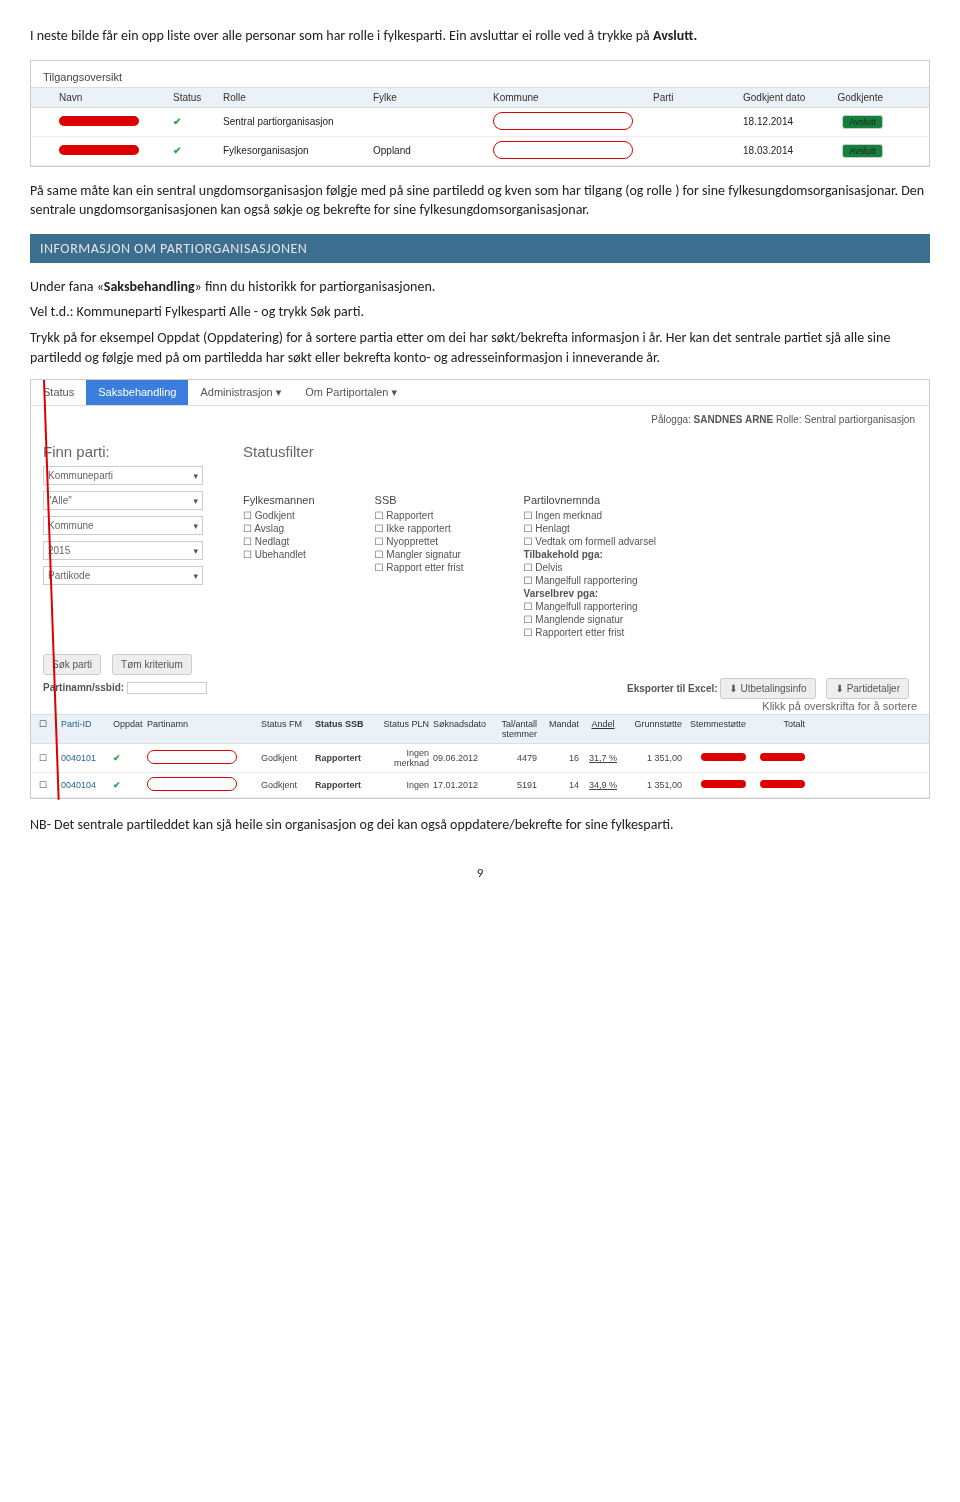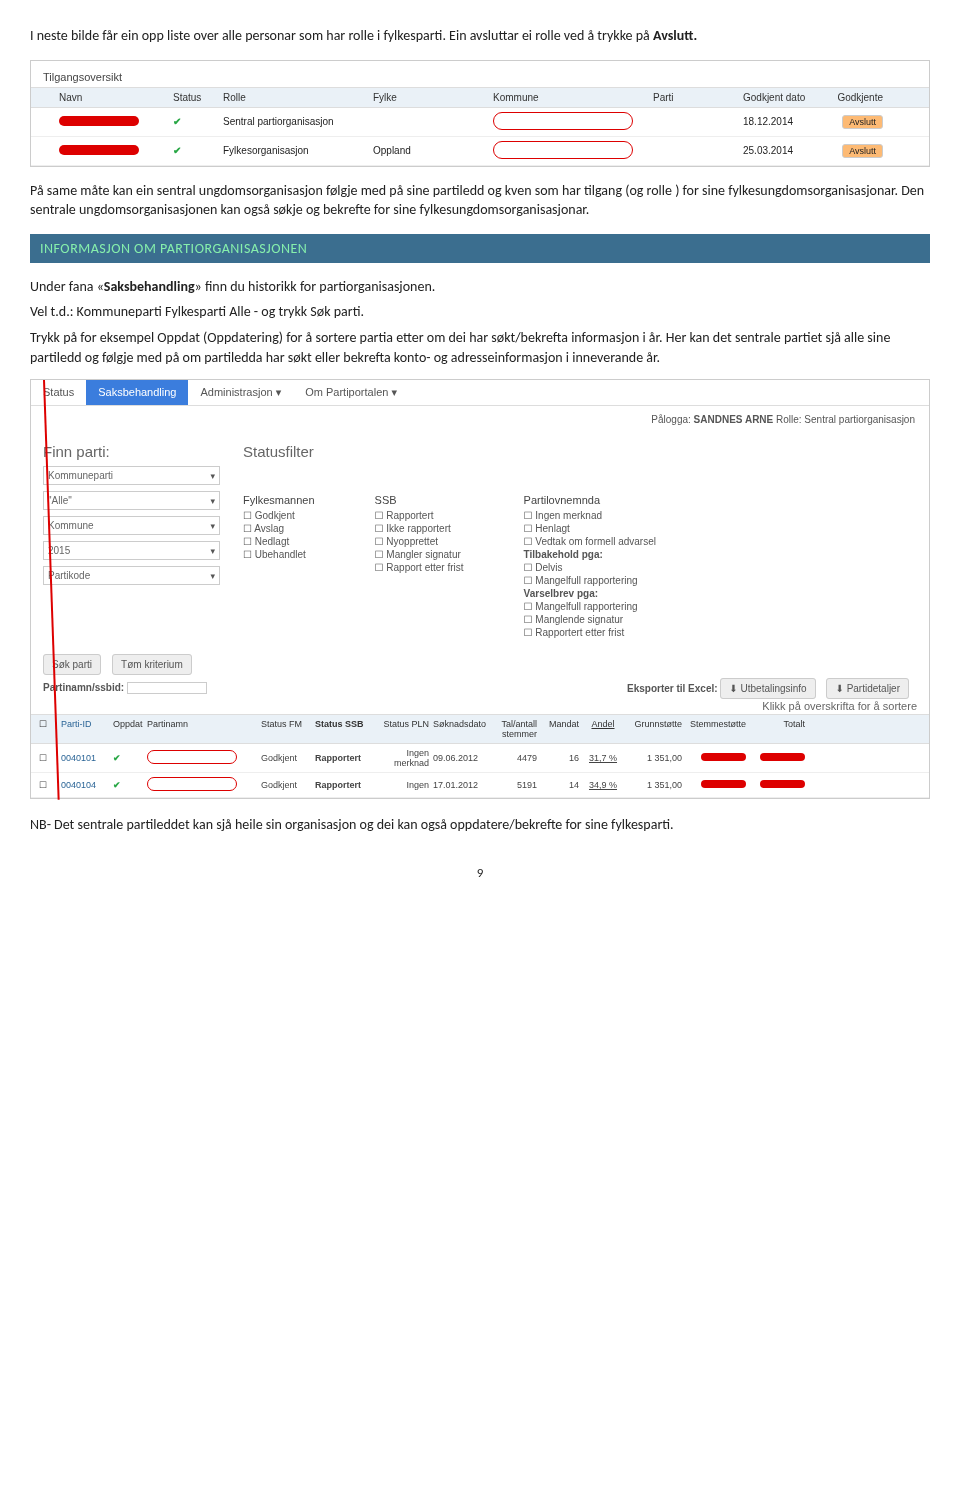--- a/index.html
+++ b/index.html
@@ -15,35 +15,35 @@
   .c-status { width: 50px; }
   .c-rolle { width: 150px; }
   .c-fylke { width: 120px; }
   .c-kommune { width: 160px; }
   .c-parti { width: 90px; }
   .c-dato { width: 80px; }
   .c-godkj { width: 60px; text-align: right; }
   .redact { display:inline-block; width: 80px; height: 10px; background: #d00; border-radius: 5px; }
   .oval { display:inline-block; width: 140px; height: 18px; border: 1.5px solid #d00; border-radius: 10px; }
   .check { color: #28a745; font-weight: bold; }
-  .btn-sm { display:inline-block; background: #fdba74; border: 1px solid #ccc; border-radius: 3px; padding: 1px 6px; font-size: 9px; cursor: pointer; }
-  
-  .section-bar { background: #3b6e8f; color: #86efac; font-size: 14px; padding: 6px 10px; margin: 14px 0; letter-spacing: 0.5px; }
+  .btn-sm { display:inline-block; background: #15803d; border: 1px solid #ccc; border-radius: 3px; padding: 1px 6px; font-size: 9px; cursor: pointer; }
+  
+  .section-bar { background: #3b6e8f; color: #e5e5e5; font-size: 14px; padding: 6px 10px; margin: 14px 0; letter-spacing: 0.5px; }
   
   .app-panel { border: 1px solid #ccc; margin-top: 12px; font-family: Arial, sans-serif; font-size: 11px; color: #555; }
   .tabs { display: flex; border-bottom: 1px solid #ddd; }
   .tab { padding: 6px 12px; font-size: 11px; color: #555; cursor: pointer; }
   .tab.active { background: #3b7ddd; color: #fff; }
   .login-row { text-align: right; padding: 8px 14px; font-size: 10px; }
   .filter-row { display: flex; padding: 10px 12px; gap: 20px; }
   .fcol { flex: 0 0 auto; }
   .fcol.left { width: 180px; }
   .fcol.status { flex: 1; }
   .fh { font-size: 15px; color: #666; margin-bottom: 6px; }
-  .sel { width: 177px; border: 1px solid #ccc; padding: 3px 4px; font-size: 10px; color: #666; margin-bottom: 6px; background: #fff; display:flex; justify-content: space-between; align-items: center; }
+  .sel { width: 160px; border: 1px solid #ccc; padding: 3px 4px; font-size: 10px; color: #666; margin-bottom: 6px; background: #fff; display:flex; justify-content: space-between; align-items: center; }
   .sel::after { content: "▾"; font-size: 9px; color: #555; }
   .status-cols { display: flex; gap: 60px; }
   .scol h4 { font-size: 11px; font-weight: normal; color: #444; margin-bottom: 4px; margin-top: 28px; }
   .scol div { font-size: 10px; color: #555; margin: 2px 0; }
   .cb::before { content: "☐ "; }
   .subh { font-weight: bold; font-size: 10px; margin-top: 4px; }
   .btn-row { padding: 8px 12px; }
   .gbtn { background: #eee; border: 1px solid #ccc; border-radius: 3px; padding: 4px 8px; font-size: 10px; margin-right: 8px; cursor: pointer; }
   .export-row { display: flex; justify-content: space-between; padding: 4px 12px; font-size: 10px; align-items: center; }
   .hint-row { text-align: right; padding: 2px 12px; font-size: 11px; color: #666; }
@@ -102,21 +102,21 @@
     <div class="c-dato">18.12.2014</div>
     <div class="c-godkj"><span class="btn-sm">Avslutt</span></div>
   </div>
   <div class="trow">
     <div class="c-navn"><span class="redact"></span></div>
     <div class="c-status"><span class="check">✔</span></div>
     <div class="c-rolle">Fylkesorganisasjon</div>
     <div class="c-fylke">Oppland</div>
     <div class="c-kommune"><span class="oval"></span></div>
     <div class="c-parti"></div>
-    <div class="c-dato">25.03.2014</div>
+    <div class="c-dato">18.03.2014</div>
     <div class="c-godkj"><span class="btn-sm">Avslutt</span></div>
   </div>
 </div>
 
 <p>På same måte kan ein sentral ungdomsorganisasjon følgje med på sine partiledd og kven som har  tilgang (og rolle ) for sine fylkesungdomsorganisasjonar. Den sentrale ungdomsorganisasjonen kan også søkje og bekrefte for sine fylkesungdomsorganisasjonar.</p>
 
 <div class="section-bar">INFORMASJON OM PARTIORGANISASJONEN</div>
 
 <p>
   <span>Under fana «</span><span class="bold">Saksbehandling</span><span>»  finn du historikk for partiorganisasjonen.</span>

